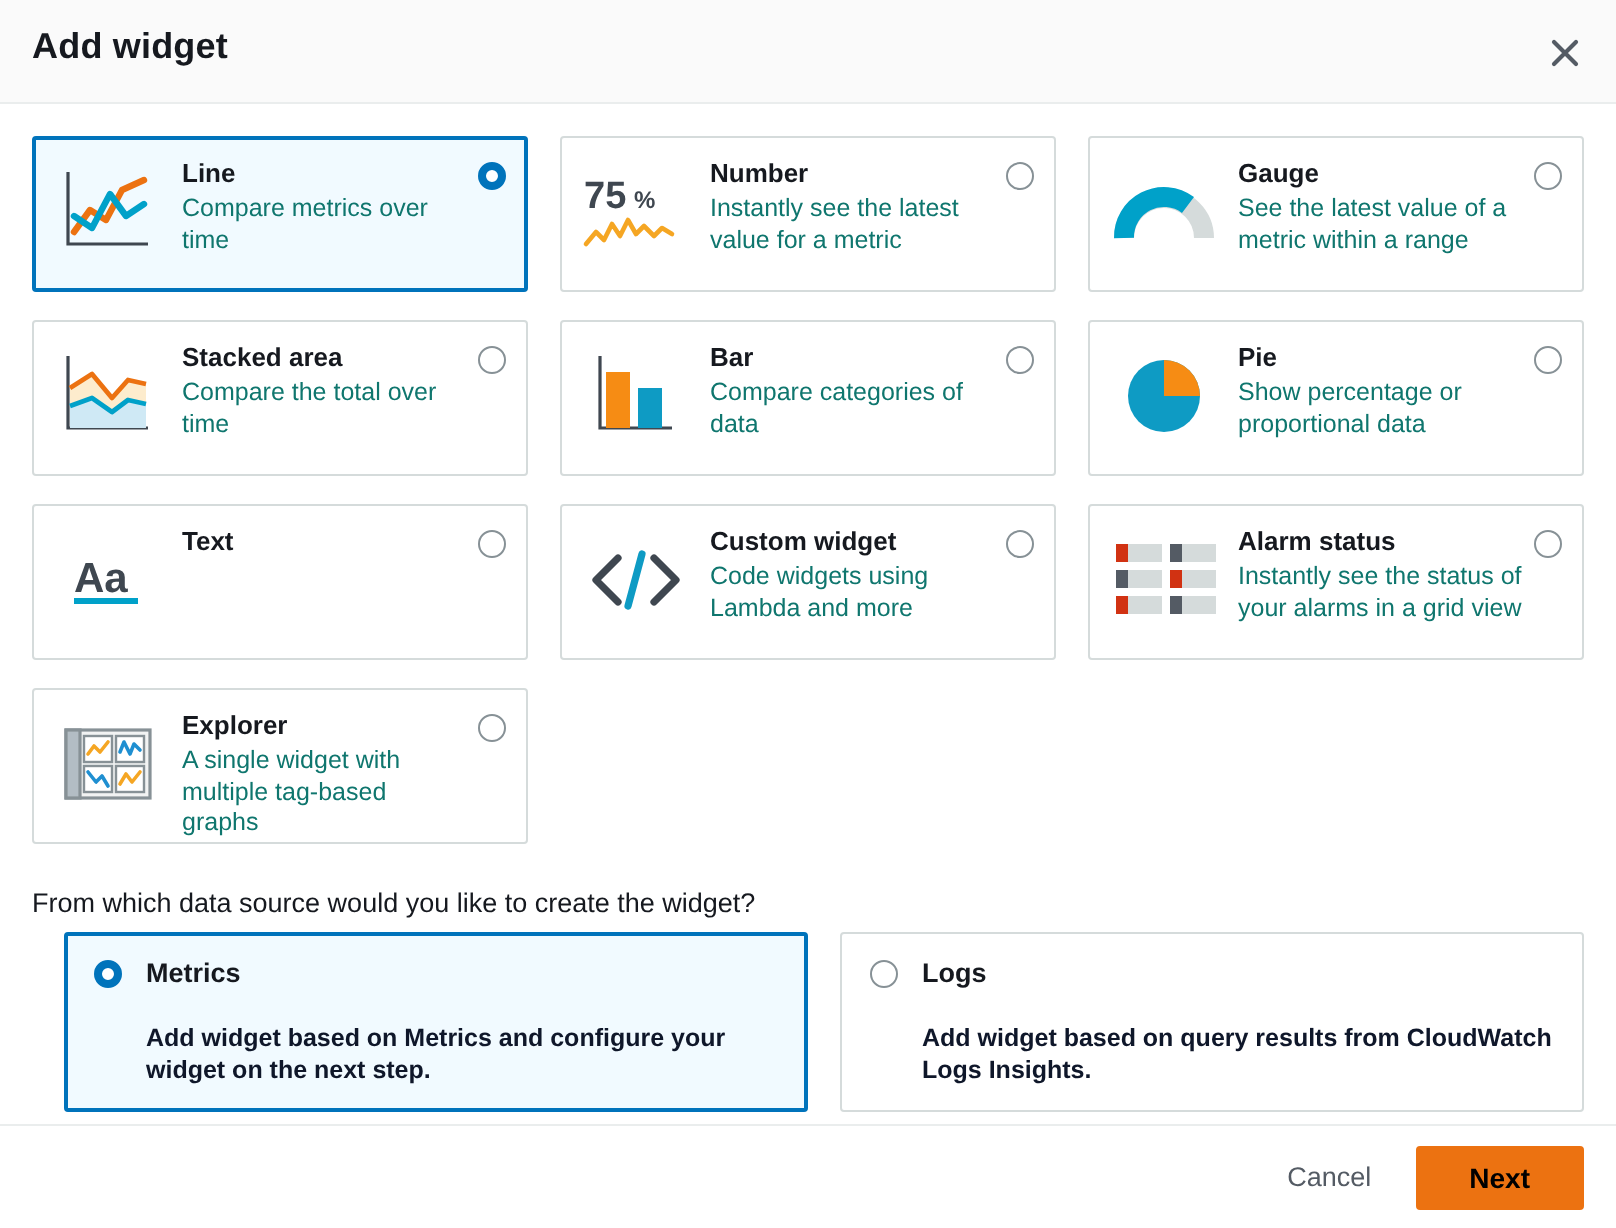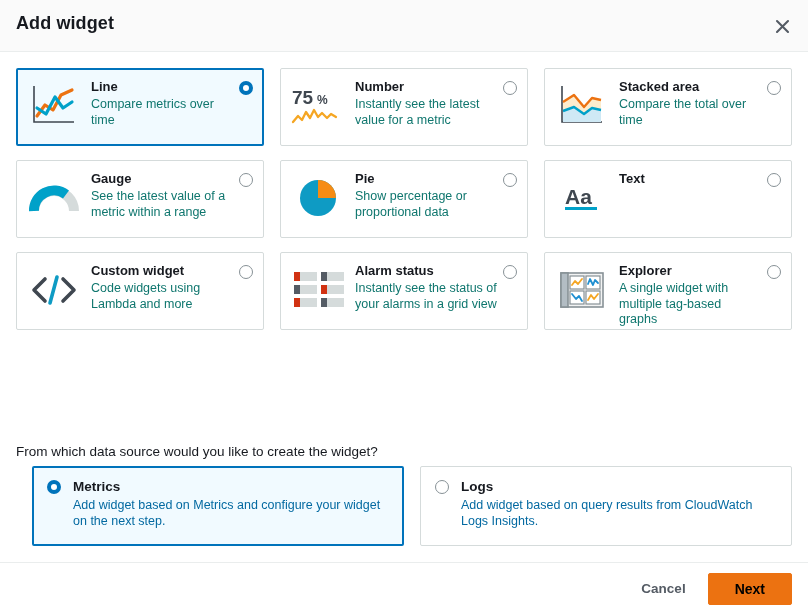--- a/index.html
+++ b/index.html
@@ -113,35 +113,35 @@
   .ds-radio {
     flex: 0 0 14px;
     width: 14px; height: 14px;
     border: 1px solid #879196;
     border-radius: 50%;
     background: #fff;
     margin-top: 2px; margin-right: 12px;
   }
   .ds-radio.checked { border: 4px solid #0073bb; }
   .ds-title { font-size: 13.5px; font-weight: bold; color: #16191f; line-height: 17px; }
-  .ds-desc { font-size: 12.5px; color: #0369a1; line-height: 16px; margin-top: 2px; }
+  .ds-desc { font-size: 12.5px; color: #0f172a; line-height: 16px; margin-top: 16px; font-weight: bold; }
 
   
   .footer {
     position: absolute; left: 0; right: 0; bottom: 0;
     height: 52px;
     border-top: 1px solid #eaeded;
     background: #fff;
     display: flex; align-items: center; justify-content: flex-end;
     padding-right: 16px;
     gap: 8px;
   }
   .btn-cancel {
     font-family: "Liberation Sans", sans-serif;
-    font-size: 13.5px; font-weight: bold;
+    font-size: 13.5px; font-weight: normal;
     color: #545b64;
     background: none; border: none;
     padding: 6px 14px;
     cursor: pointer;
   }
   .btn-next {
     font-family: "Liberation Sans", sans-serif;
     font-size: 14px; font-weight: bold;
     color: #000000;
     background: #ec7211;
@@ -192,49 +192,63 @@
       </div>
       <div class="wtext">
         <div class="wtitle">Number</div>
         <div class="wdesc">Instantly see the latest value for a metric</div>
       </div>
       <div class="radio"></div>
     </div>
 
     <div class="wcard">
       <div class="icon-box">
+        <svg width="54" height="42" viewBox="0 0 54 42">
+          <path d="M7 34 A20 20 0 0 1 47 34" stroke="#d5dbdb" stroke-width="10" fill="none" stroke-linecap="butt"></path>
+          <path d="M7 34 A20 20 0 0 1 39 17.5" stroke="#00a1c9" stroke-width="10" fill="none" stroke-linecap="butt"></path>
+        </svg>
+      </div>
+      <div class="wtext">
+        <div class="wtitle">Gauge</div>
+        <div class="wdesc">See the latest value of a metric within a range</div>
+      </div>
+      <div class="radio"></div>
+    </div>
+
+    <div class="wcard">
+      <div class="icon-box">
         <svg width="52" height="46" viewBox="0 0 52 46">
           <path d="M6 3 L6 39 L46 39" stroke="#3f4750" stroke-width="1.6" fill="none"></path>
           <path d="M7,19 L18,12 L28,24 L36,15 L45,17 L45,39 L7,39 Z" fill="#fdeccd"></path>
           <path d="M7,28 L18,24 L28,31 L36,25 L45,27 L45,39 L7,39 Z" fill="#cfe9f5"></path>
           <polyline points="7,19 18,12 28,24 36,15 45,17" stroke="#ec7211" stroke-width="2.4" fill="none" stroke-linejoin="round"></polyline>
           <polyline points="7,28 18,24 28,31 36,25 45,27" stroke="#00a1c9" stroke-width="2.4" fill="none" stroke-linejoin="round"></polyline>
         </svg>
       </div>
       <div class="wtext">
         <div class="wtitle">Stacked area</div>
         <div class="wdesc">Compare the total over time</div>
       </div>
       <div class="radio"></div>
     </div>
 
     <div class="wcard">
       <div class="icon-box">
-        <svg width="54" height="42" viewBox="0 0 54 42">
-          <path d="M7 34 A20 20 0 0 1 47 34" stroke="#d5dbdb" stroke-width="10" fill="none" stroke-linecap="butt"></path>
-          <path d="M7 34 A20 20 0 0 1 39 17.5" stroke="#00a1c9" stroke-width="10" fill="none" stroke-linecap="butt"></path>
-        </svg>
-      </div>
-      <div class="wtext">
-        <div class="wtitle">Gauge</div>
-        <div class="wdesc">See the latest value of a metric within a range</div>
-      </div>
-      <div class="radio"></div>
-    </div>
-
+        <svg width="52" height="46" viewBox="0 0 52 46">
+          <path d="M8 3 L8 39 L44 39" stroke="#3f4750" stroke-width="1.6" fill="none"></path>
+          <rect x="11" y="11" width="12" height="28" fill="#f68c14"></rect>
+          <rect x="27" y="19" width="12" height="20" fill="#0e9bc4"></rect>
+        </svg>
+      </div>
+      <div class="wtext">
+        <div class="wtitle">Bar</div>
+        <div class="wdesc">Compare categories of data</div>
+      </div>
+      <div class="radio"></div>
+    </div>
 
     <div class="wcard">
       <div class="icon-box">
         <svg width="46" height="46" viewBox="0 0 46 46">
           <circle cx="23" cy="23" r="18" fill="#0e9bc4"></circle>
           <path d="M23 23 L23 5 A18 18 0 0 1 41 23 Z" fill="#f68c14"></path>
         </svg>
       </div>
       <div class="wtext">
         <div class="wtitle">Pie</div>

